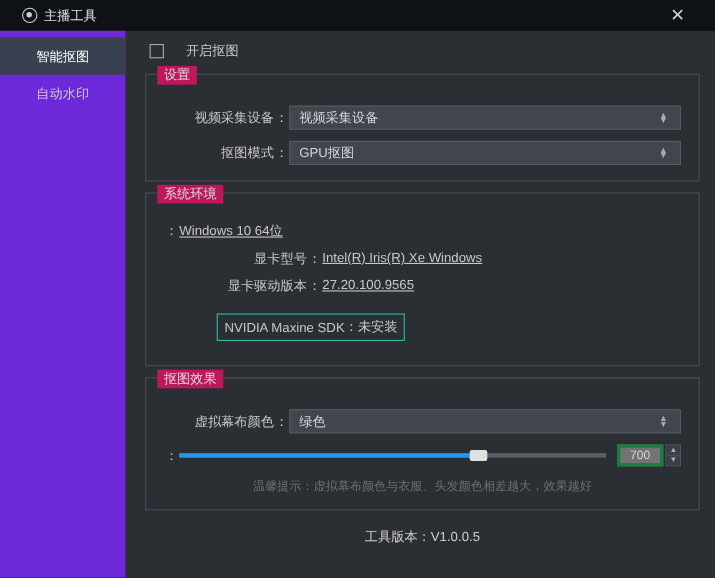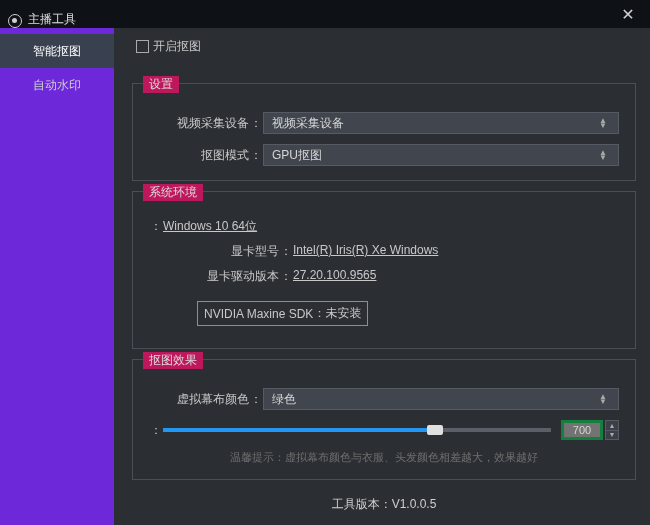--- a/index.html
+++ b/index.html
@@ -1,28 +1,28 @@
 <!DOCTYPE html>
 <html><head>
 <meta charset="utf-8">
 <style>
   * { margin: 0; padding: 0; box-sizing: border-box; font-family: "Microsoft YaHei", Arial, sans-serif; }
   body { background: #2b2e33; width: 650px; height: 525px; overflow: hidden; color: #c8c8c8; font-size: 12px; }
-  .titlebar { height: 28px; background: #0e1116; display: flex; align-items: flex-end; padding: 0 8px; color: #e0e0e0; }
+  .titlebar { height: 28px; background: #0e1116; display: flex; align-items: center; padding: 0 20px; color: #e0e0e0; }
   .titlebar .logo { width: 14px; height: 14px; border: 1.5px solid #cfcfcf; border-radius: 50%; margin-right: 6px; display:inline-block; position:relative; }
   .titlebar .logo::after { content:""; position:absolute; width:5px; height:5px; border-radius:50%; background:#cfcfcf; top:3px; left:3px;}
   .titlebar .title { flex: 0 0 auto; font-size: 12px; }
   .titlebar .spacer { flex:1; }
   .titlebar .close { width: 28px; height: 28px; display:flex; align-items:center; justify-content:center; cursor:pointer; font-size:16px; color:#cfcfcf;}
   .body { display:flex; height: calc(525px - 28px); }
   .sidebar { width: 114px; background:#6d28d9; padding-top: 6px; }
   .tab { height: 34px; display:flex; align-items:center; justify-content:center; color:#cfcfcf; cursor:pointer; font-size:12px;}
   .tab.active { background:#394150; color:#fff; }
   .main { flex:1; padding: 10px 14px 6px 18px; overflow:hidden; display:flex; flex-direction:column; gap:10px;}
-  .chkrow { display:flex; align-items:center; gap:4px; margin-bottom:18px; margin-left:4px;}
+  .chkrow { display:flex; align-items:center; gap:20px; margin-bottom:2px; margin-left:4px;}
   .chkbox { width:13px; height:13px; border:1px solid #aaa; background:#2b2e33; display:inline-block; cursor:pointer;}
   .group { border:1px solid #4a4f57; padding: 24px 16px 14px 16px; position:relative; }
   .group .legend { position:absolute; top:-8px; left:10px; background:#be185d; padding:0 6px; color:#dcdcdc; font-size:12px;text-align:right;}
   .row { display:flex; align-items:center; margin: 4px 0 10px 0;}
   .row:last-child { margin-bottom:0; }
   .lbl { width: 100px; text-align:right; color:#c8c8c8; white-space:nowrap;}
   .colon { width:14px; text-align:center;}
   .select { flex:1; height:22px; background:#40454e; border:1px solid #555a63; color:#d6d6d6; padding:0 8px; display:flex; align-items:center; justify-content:space-between; cursor:pointer; font-size:12px;}
   .select .sp { width:14px; display:flex; flex-direction:column; align-items:center; line-height:5px; font-size:8px; color:#aaa;}
   .sysrow { display:flex; margin: 2px 0 8px 0;}

